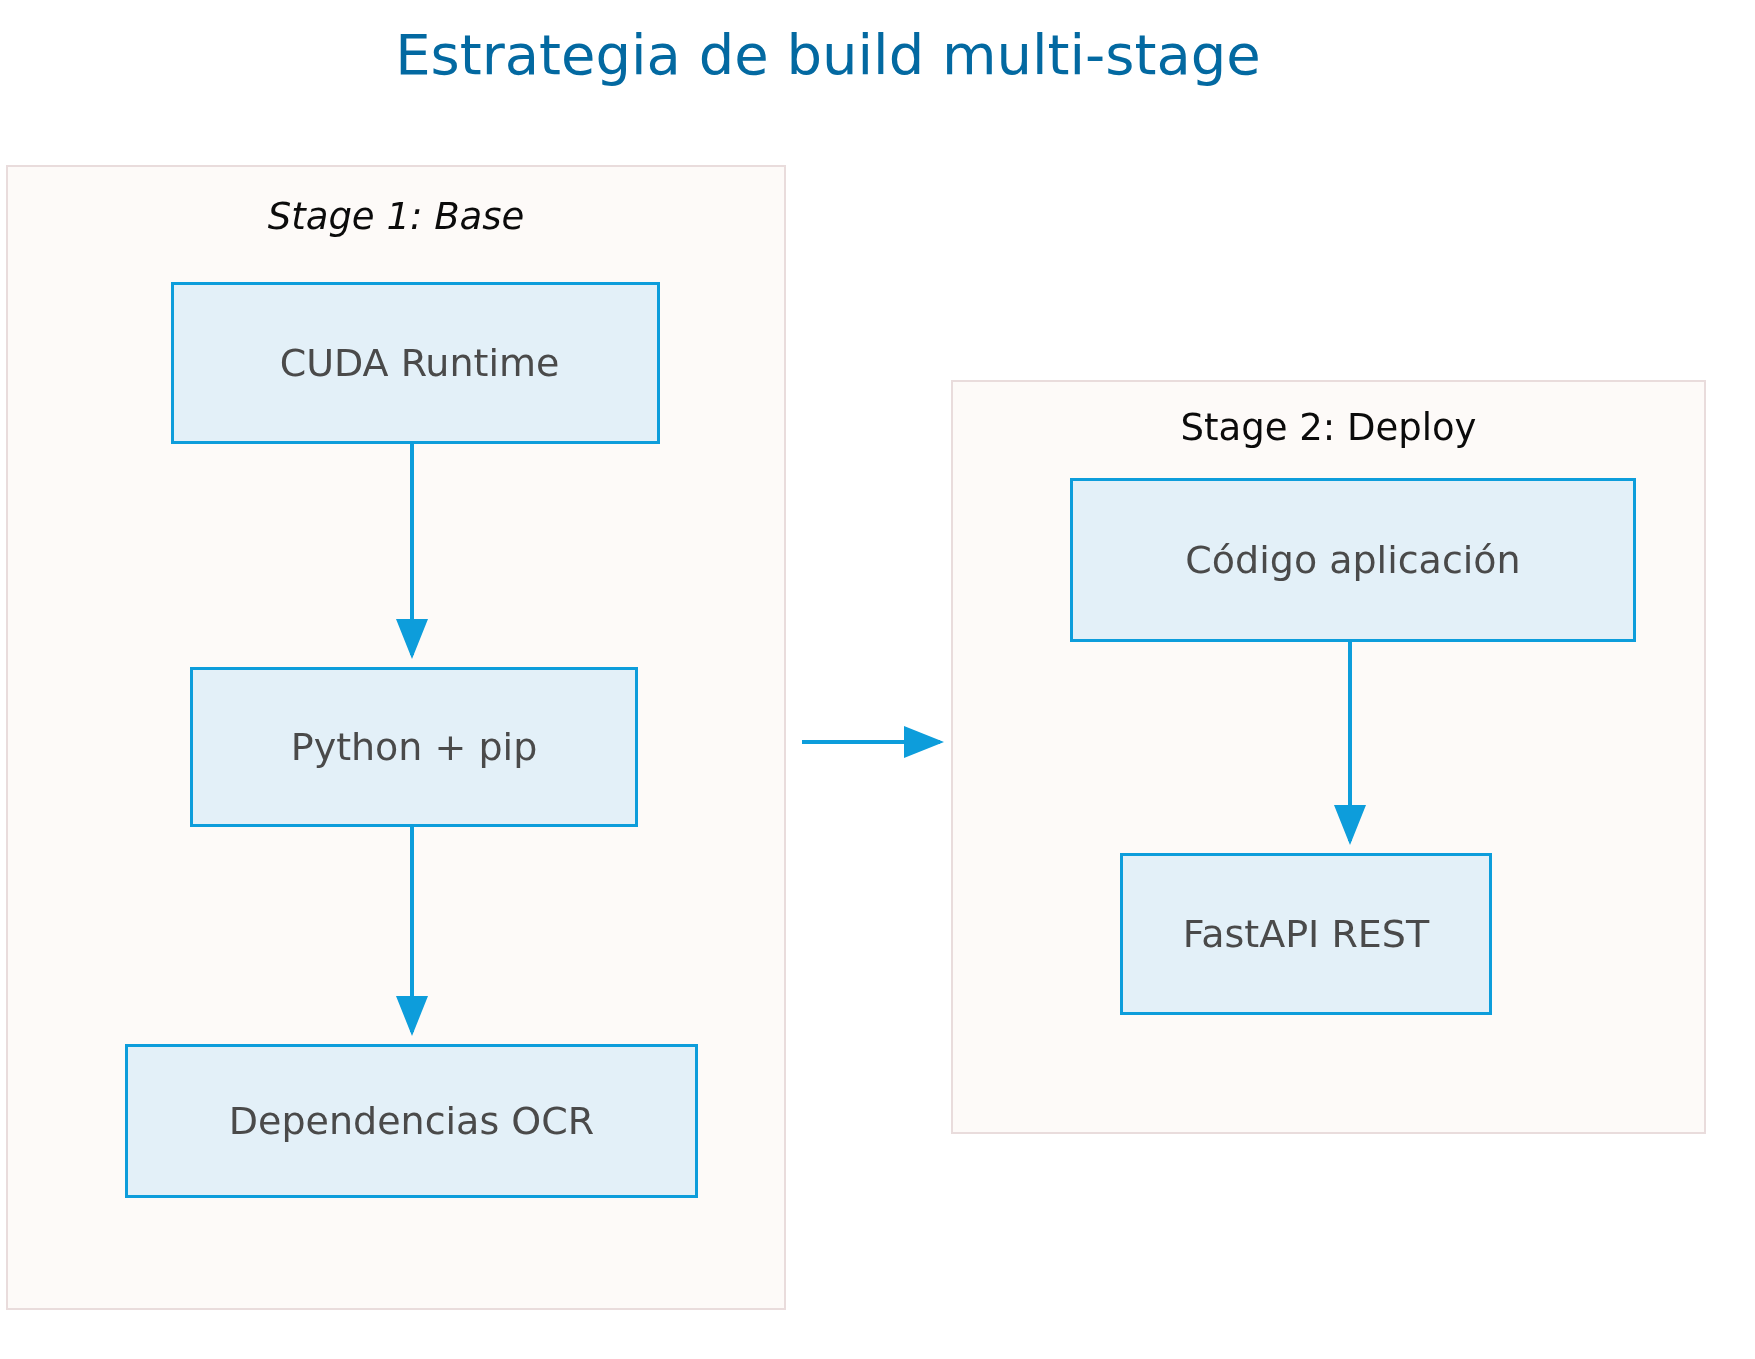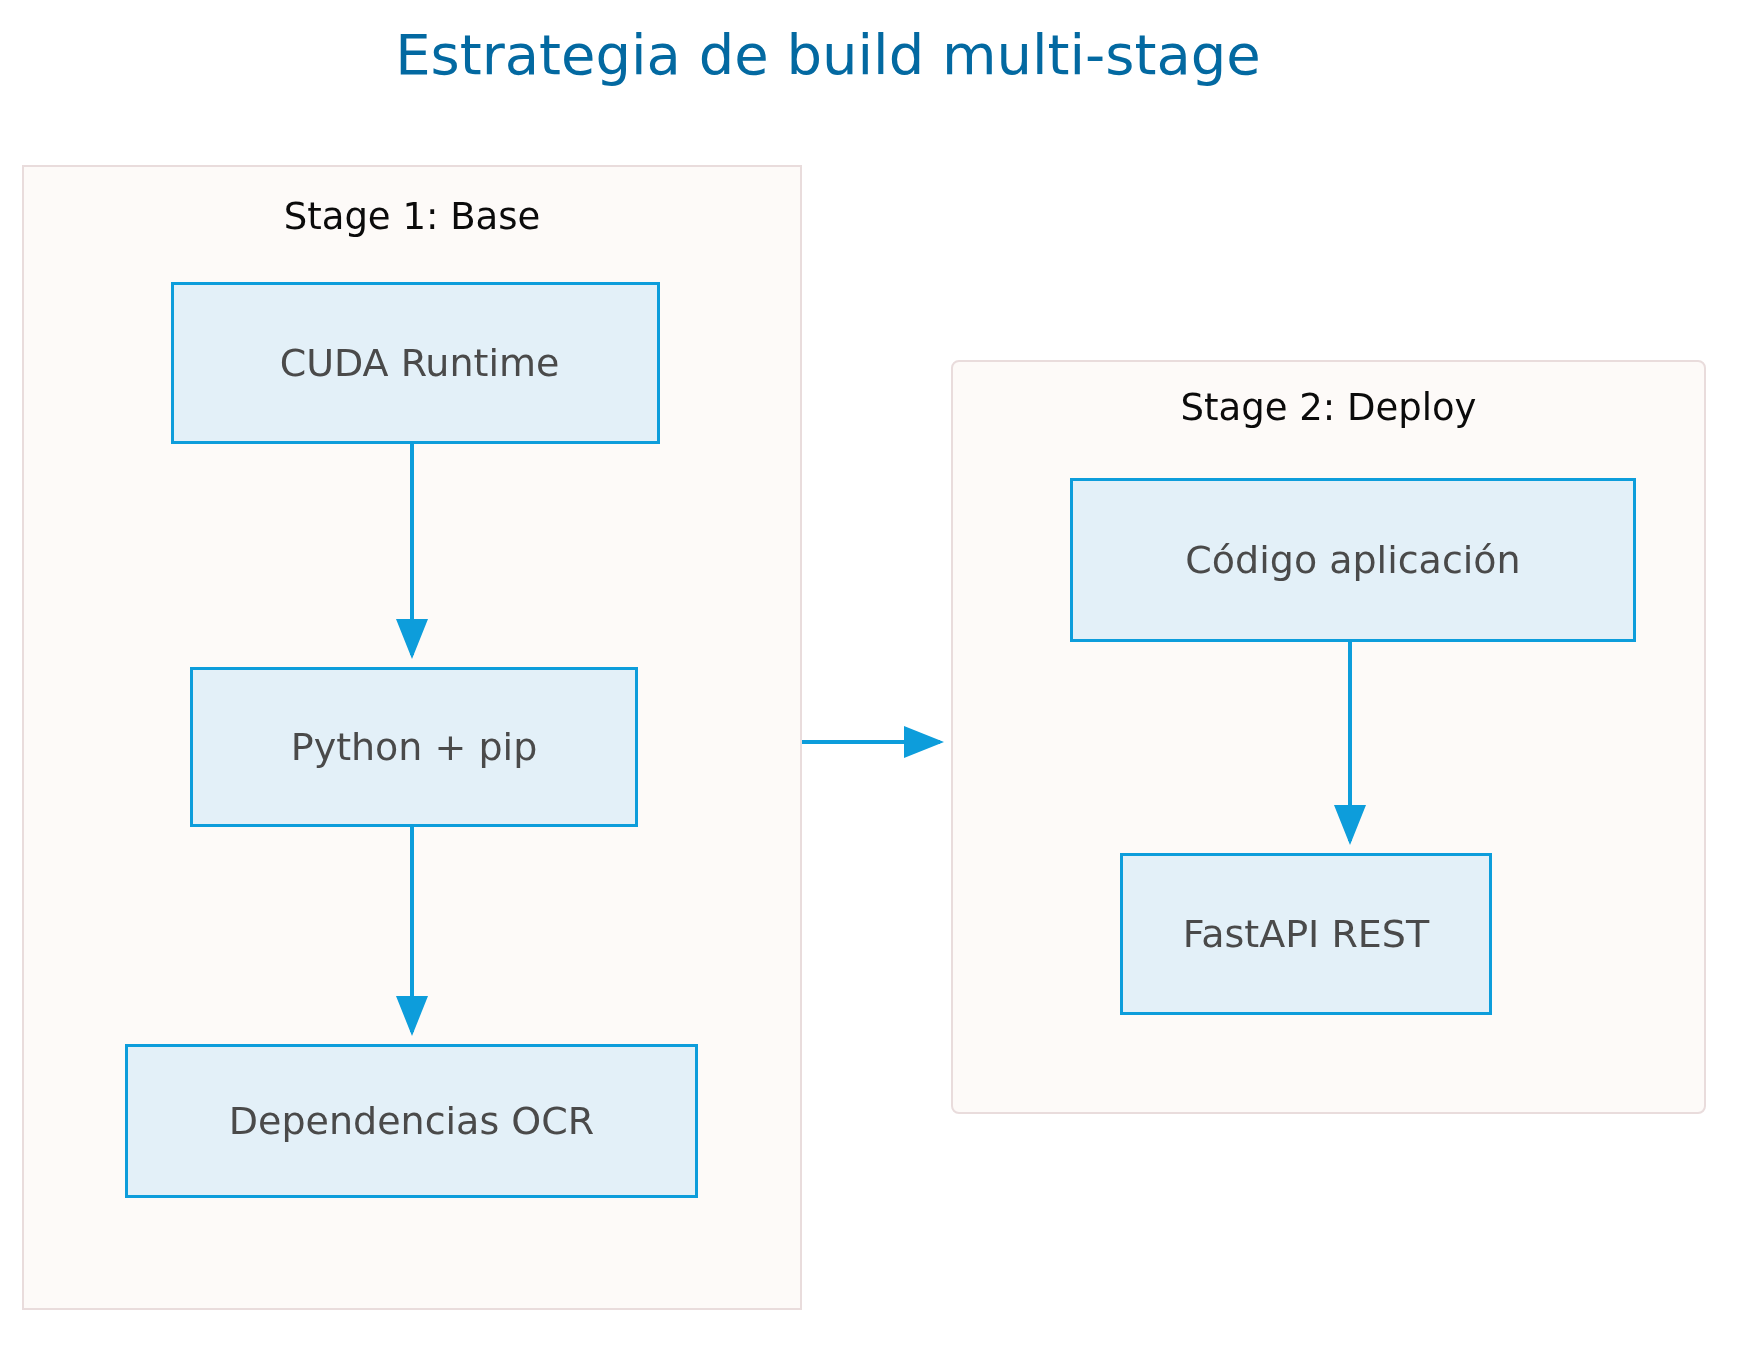--- a/index.html
+++ b/index.html
@@ -45,23 +45,23 @@
   .stage-label {
     position: absolute;
     left: 0;
     width: 100%;
     text-align: center;
     font-size: 37px;
     color: #0b0b0b;
     font-family: "DejaVu Sans", sans-serif;
     white-space: nowrap;
   }
-  #stage-1 { left: 22px;  top: 165px; width: 780px; height: 1145px; }
+  #stage-1 { left: 6px;  top: 165px; width: 780px; height: 1145px; font-style: italic; }
   #stage-1 .stage-label { top: 28px; }
-  #stage-2 { left: 951px; top: 360px; width: 755px; height: 754px; border-radius: 8px; }
+  #stage-2 { left: 951px; top: 380px; width: 755px; height: 754px; }
   #stage-2 .stage-label { top: 24px; }
 
   
   .node {
     position: absolute;
     background: #e3f0f8;
     border: 3px solid #0d9ddb;
     box-sizing: border-box;
     display: flex;
     align-items: center;

